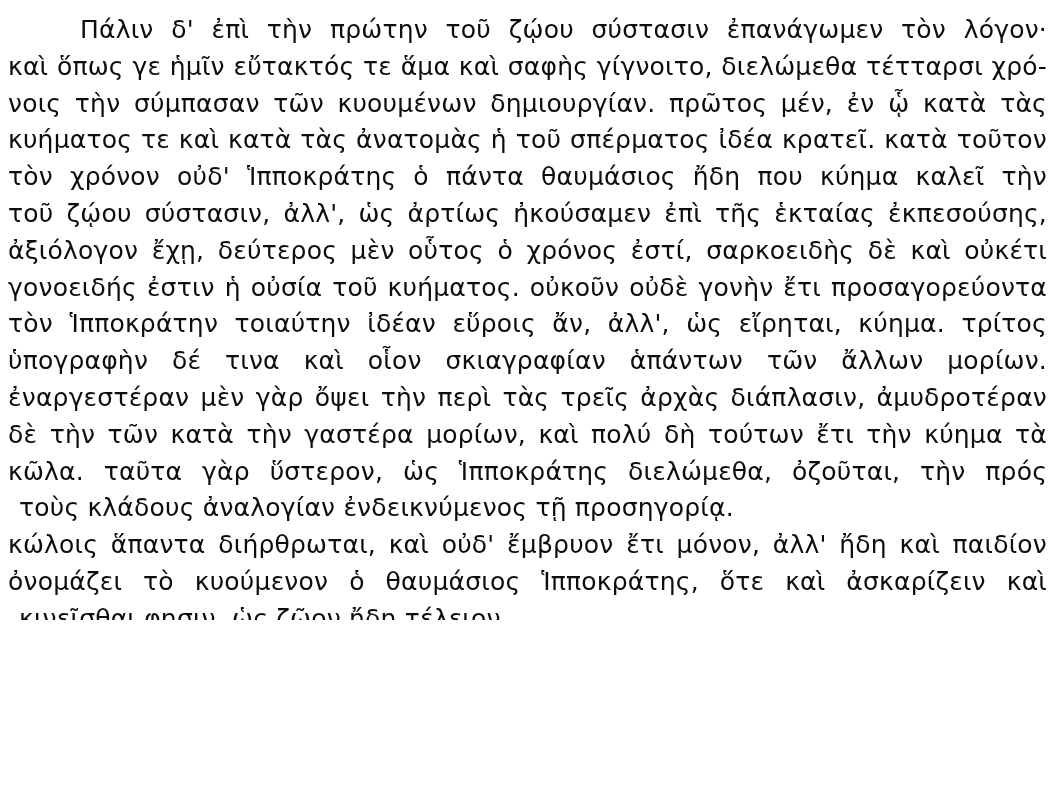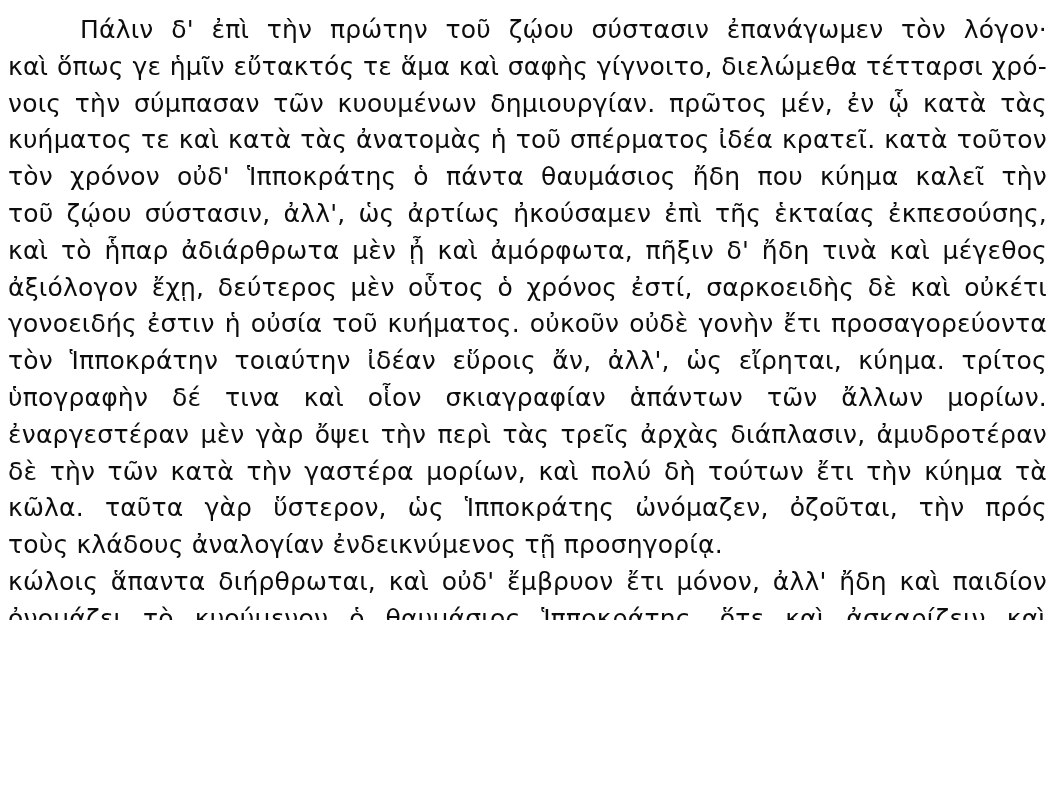--- a/index.html
+++ b/index.html
@@ -36,42 +36,42 @@
     text-align-last: justify;
     white-space: normal;
     overflow: hidden;
   }
   .text-line.first {
     
   }
   .text-line.para-end {
     text-align: left;
     text-align-last: left;
+    margin-left: 11px;
   }
 </style>
 </head>
 <body>
 
 <div class="page" style="background: rgb(255, 255, 255);">
   <div class="text-block" id="text-block" style="color: rgb(13, 13, 13);">
       <div class="paragraph">
         <div class="text-line first" style="padding-left: 72px;">Πάλιν δ' ἐπὶ τὴν πρώτην τοῦ ζῴου σύστασιν ἐπανάγωμεν τὸν λόγον·</div>
         <div class="text-line">καὶ ὅπως γε ἡμῖν εὔτακτός τε ἅμα καὶ σαφὴς γίγνοιτο, διελώμεθα τέτταρσι χρό-</div>
         <div class="text-line">νοις τὴν σύμπασαν τῶν κυουμένων δημιουργίαν. πρῶτος μέν, ἐν ᾧ κατὰ τὰς</div>
         <div class="text-line">κυήματος τε καὶ κατὰ τὰς ἀνατομὰς ἡ τοῦ σπέρματος ἰδέα κρατεῖ. κατὰ τοῦτον</div>
         <div class="text-line">τὸν χρόνον οὐδ' Ἱπποκράτης ὁ πάντα θαυμάσιος ἤδη που κύημα καλεῖ τὴν</div>
         <div class="text-line">τοῦ ζῴου σύστασιν, ἀλλ', ὡς ἀρτίως ἠκούσαμεν ἐπὶ τῆς ἑκταίας ἐκπεσούσης,</div>
-        <div class="text-line">καὶ τὸ ἧπαρ ἀδιάρθρωτα μὲν ᾖ καὶ ἀμόρφωτα, πῆξιν δ' ἤδη τινὰ καὶ μέγεθος</div>
         <div class="text-line">ἀξιόλογον ἔχῃ, δεύτερος μὲν οὗτος ὁ χρόνος ἐστί, σαρκοειδὴς δὲ καὶ οὐκέτι</div>
         <div class="text-line">γονοειδής ἐστιν ἡ οὐσία τοῦ κυήματος. οὐκοῦν οὐδὲ γονὴν ἔτι προσαγορεύοντα</div>
         <div class="text-line">τὸν Ἱπποκράτην τοιαύτην ἰδέαν εὕροις ἄν, ἀλλ', ὡς εἴρηται, κύημα. τρίτος</div>
         <div class="text-line">ὑπογραφὴν δέ τινα καὶ οἷον σκιαγραφίαν ἁπάντων τῶν ἄλλων μορίων.</div>
         <div class="text-line">ἐναργεστέραν μὲν γὰρ ὄψει τὴν περὶ τὰς τρεῖς ἀρχὰς διάπλασιν, ἀμυδροτέραν</div>
         <div class="text-line">δὲ τὴν τῶν κατὰ τὴν γαστέρα μορίων, καὶ πολύ δὴ τούτων ἔτι τὴν κύημα τὰ</div>
-        <div class="text-line">κῶλα. ταῦτα γὰρ ὕστερον, ὡς Ἱπποκράτης ὠνόμαζεν, ὀζοῦται, τὴν πρός</div>
+        <div class="text-line">κῶλα. ταῦτα γὰρ ὕστερον, ὡς Ἱπποκράτης διελώμεθα, ὀζοῦται, τὴν πρός</div>
         <div class="text-line para-end">τοὺς κλάδους ἀναλογίαν ἐνδεικνύμενος τῇ προσηγορίᾳ.</div>
       </div>
       <div class="paragraph">
         <div class="text-line">κώλοις ἅπαντα διήρθρωται, καὶ οὐδ' ἔμβρυον ἔτι μόνον, ἀλλ' ἤδη καὶ παιδίον</div>
         <div class="text-line">ὀνομάζει τὸ κυούμενον ὁ θαυμάσιος Ἱπποκράτης, ὅτε καὶ ἀσκαρίζειν καὶ</div>
         <div class="text-line para-end">κινεῖσθαι φησιν, ὡς ζῷον ἤδη τέλειον.</div>
       </div>
     </div>
 </div>
 

